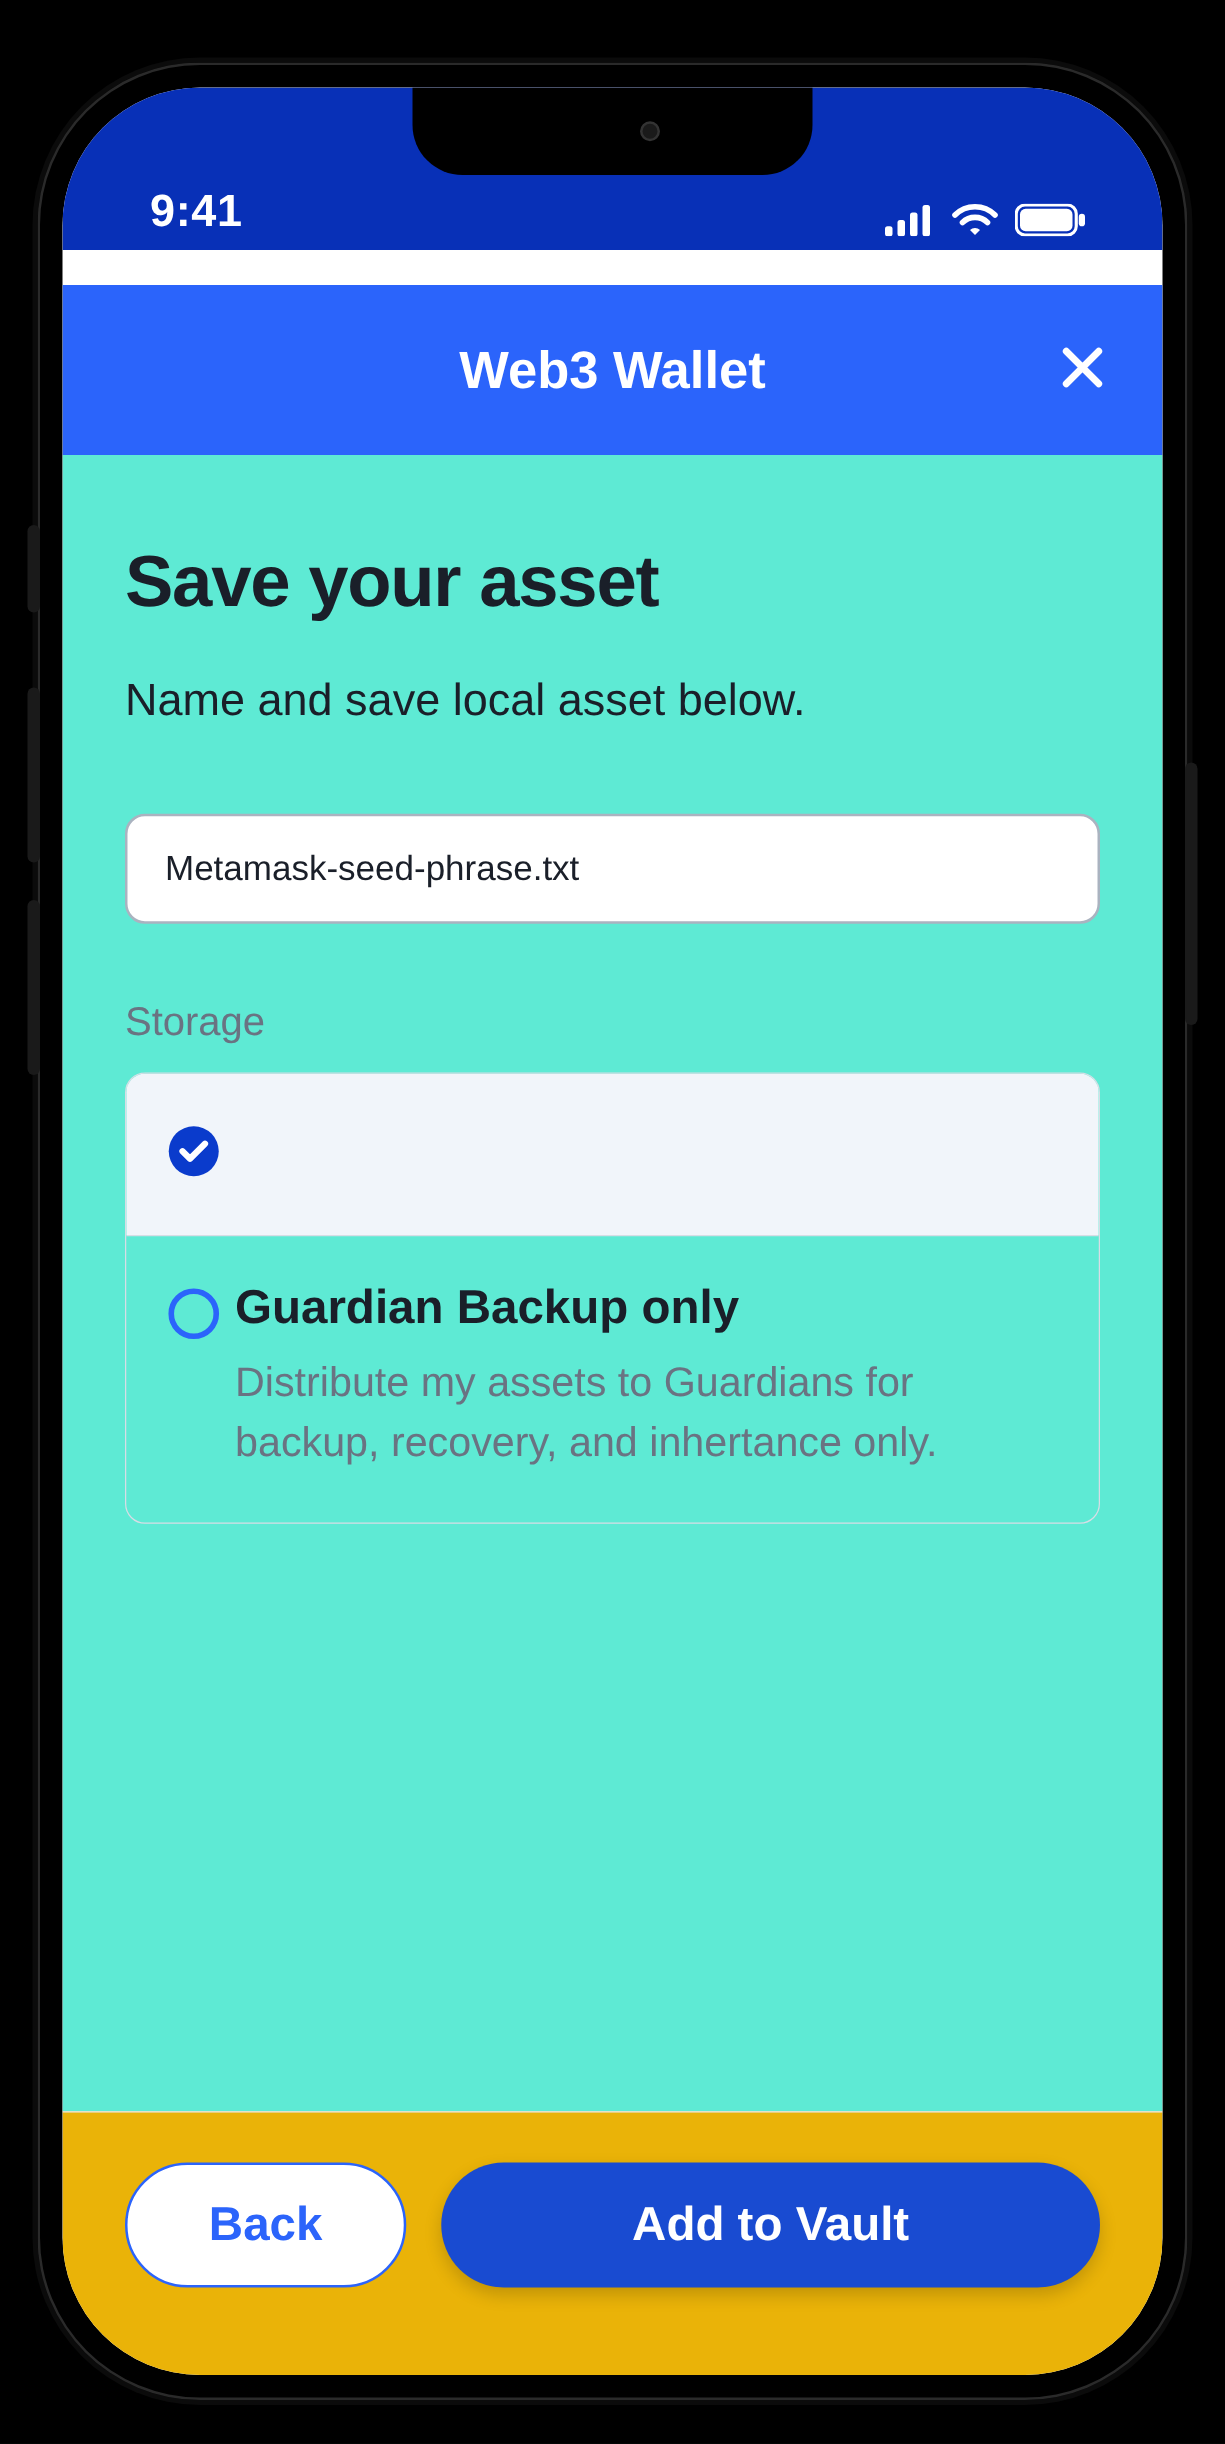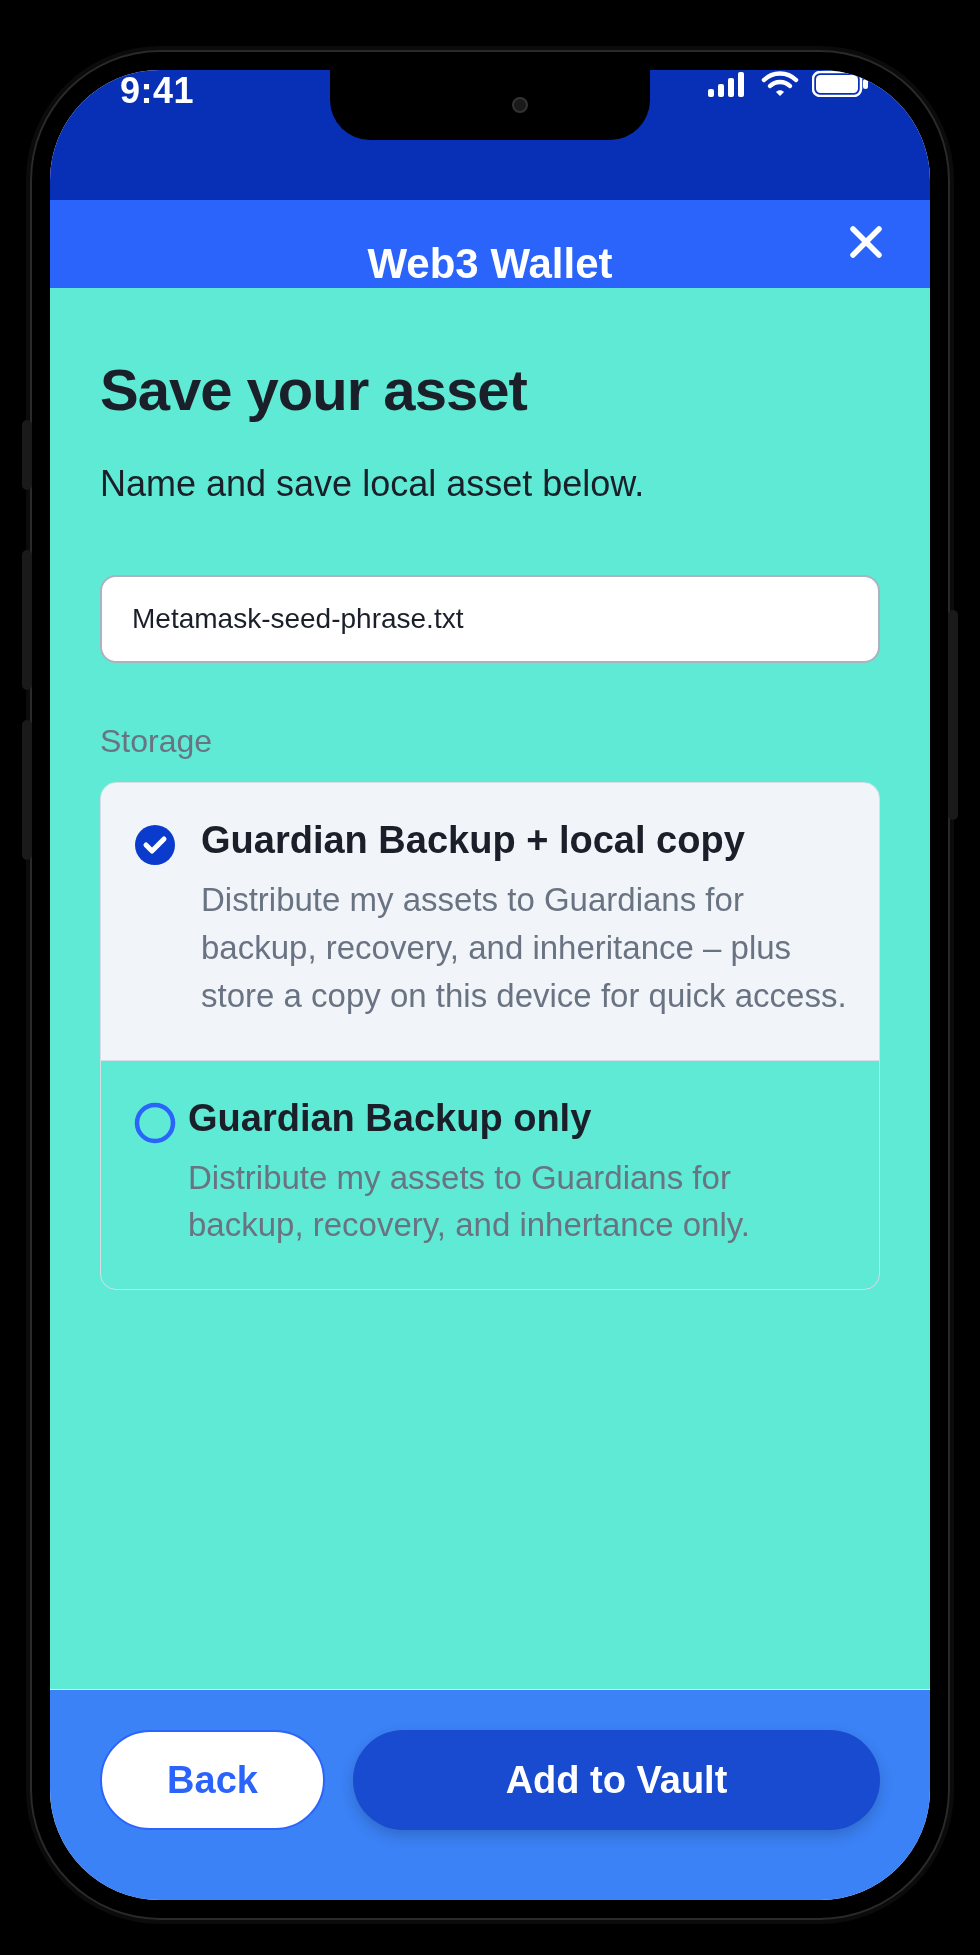--- a/index.html
+++ b/index.html
@@ -81,47 +81,48 @@
   .side-btn.silence { left: -8px; top: 370px; width: 10px; height: 70px; }
   .side-btn.vol-up  { left: -8px; top: 500px; width: 10px; height: 140px; }
   .side-btn.vol-dn  { left: -8px; top: 670px; width: 10px; height: 140px; }
   .side-btn.power   { right: -8px; top: 560px; width: 10px; height: 210px; }
 
   
   .status-bar {
     height: 130px;
     background: var(--deep-blue);
     display: flex;
-    align-items: flex-start;
+    align-items: flex-end;
     justify-content: space-between;
     padding: 0 60px 10px 70px;
     position: relative;
     z-index: 2;
   }
   .status-time {
     color: #fff;
     font-size: 36px;
     font-weight: 700;
     letter-spacing: 0.5px;
   }
   .status-right {
     display: flex;
     align-items: center;
     gap: 12px;
   }
   .status-right svg { display: block; }
 
   
   .nav-header {
-    height: 88px;
+    height: 136px;
     background: var(--brand-blue);
     display: flex;
-    align-items: flex-end;
+    align-items: center;
     justify-content: center;
     position: relative;
+    margin-top: 28px;
   }
   .nav-title {
     color: #fff;
     font-size: 42px;
     font-weight: 700;
   }
   .nav-close {
     position: absolute;
     right: 40px;
     top: 50%;
@@ -198,21 +199,21 @@
     color: var(--text-muted);
   }
 
   
   .footer {
     border-top: 1px solid #e8ecf1;
     padding: 40px 50px 70px 50px;
     display: flex;
     gap: 28px;
     align-items: flex-start;
-    background: #3b82f6;
+    background: #eab308;
   }
   .btn {
     height: 100px;
     border-radius: 999px;
     font-size: 38px;
     font-weight: 800;
     display: flex;
     align-items: center;
     justify-content: center;
     cursor: pointer;
@@ -297,24 +298,20 @@
 
         <div class="option-group">
 
           <div class="option selected">
             <div class="radio">
               <svg width="44" height="44" viewBox="0 0 44 44">
                 <circle cx="22" cy="22" r="20" fill="#0a3bcc"></circle>
                 <path d="M13 22 L19 28 L31 16" stroke="#fff" stroke-width="5" fill="none" stroke-linecap="round" stroke-linejoin="round"></path>
               </svg>
             </div>
-            <div class="texts">
-              <div class="option-title">Guardian Backup + local copy</div>
-              <div class="option-desc">Distribute my assets to Guardians for backup, recovery, and inheritance – plus store a copy on this device for quick access.</div>
-            </div>
           </div>
 
           <div class="option">
             <div class="radio">
               <svg width="44" height="44" viewBox="0 0 44 44">
                 <circle cx="22" cy="22" r="18" fill="none" stroke="#2b64fb" stroke-width="4.5"></circle>
               </svg>
             </div>
             <div class="texts">
               <div class="option-title">Guardian Backup only</div>

